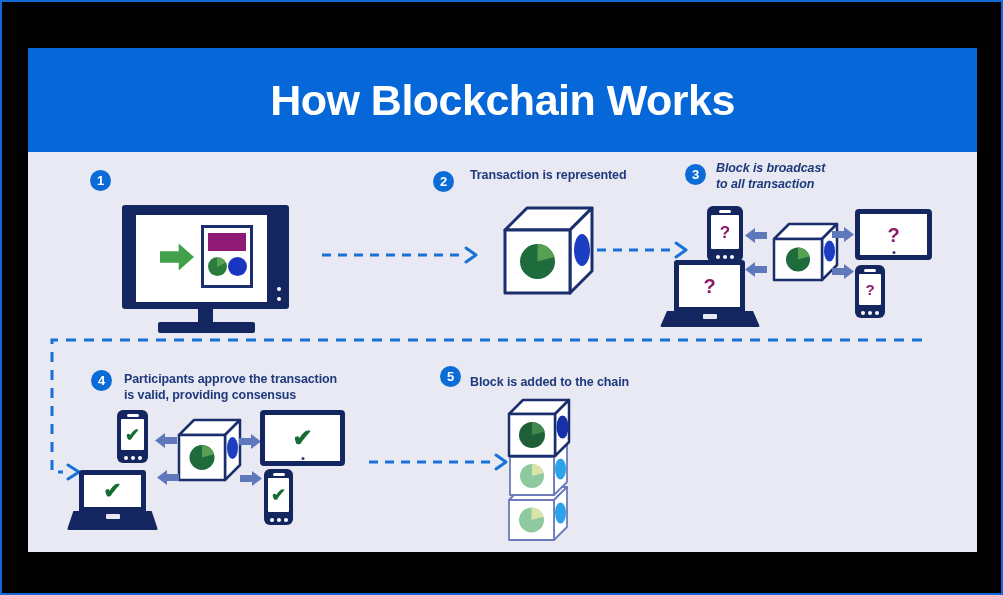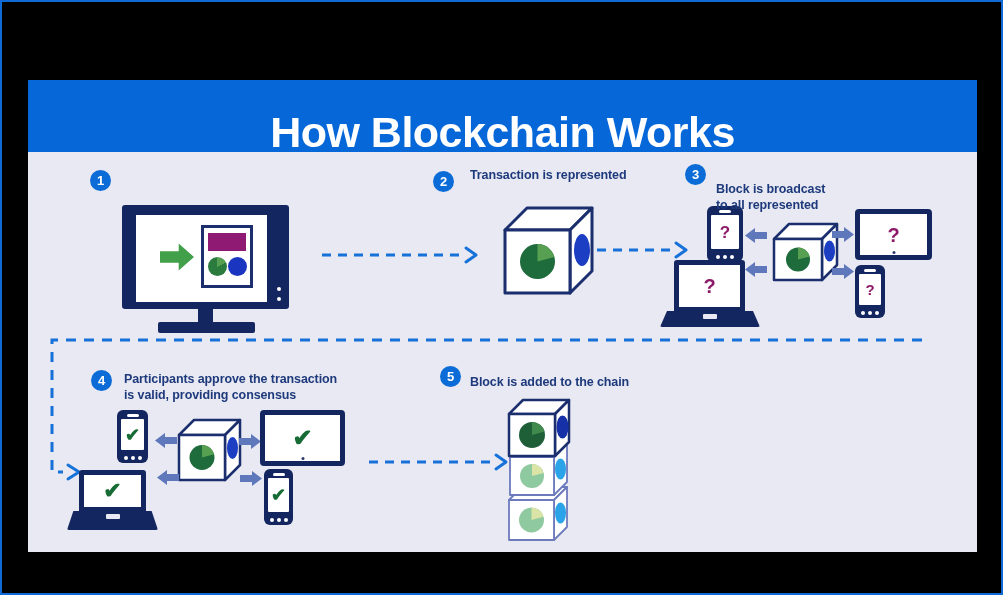--- a/index.html
+++ b/index.html
@@ -1,20 +1,20 @@
 <!DOCTYPE html>
 <html><head>
 <meta charset="utf-8">
 <style>
   html,body{margin:0;padding:0;background:#000;}
   .stage{position:relative;width:1003px;height:595px;background:#000;
          box-sizing:border-box;border:2px solid #0f6ad6;overflow:hidden;
          font-family:"Liberation Sans",sans-serif;}
   .header{position:absolute;left:26px;top:46px;width:949px;height:104px;
-          background:#0667d8;display:flex;align-items:center;justify-content:center;margin-top:32px;}
+          background:#0667d8;display:flex;align-items:center;justify-content:center;}
   .title{color:#ffffff;font-size:43px;font-weight:bold;letter-spacing:-0.5px;}
   .canvas{position:absolute;left:26px;top:150px;width:949px;height:400px;
           background:#e8e9f2;overflow:hidden;}
   .layer{position:absolute;left:0;top:0;}
   .badge{position:absolute;width:21px;height:21px;border-radius:50%;background:#0b6cd8;
          color:#fff;font-size:13px;font-weight:bold;display:flex;align-items:center;
          justify-content:center;z-index:3;}
   .step-label{position:absolute;color:#1e3a7c;font-size:12.5px;font-weight:bold;
               line-height:16px;letter-spacing:-0.1px;z-index:3;}
   
@@ -156,23 +156,23 @@
 
     <div class="badge" style="left:62px;top:18px;">1</div>
     <div class="badge" style="left:405px;top:19px;">2</div>
     <div class="badge" style="left:657px;top:12px;">3</div>
     <div class="badge" style="left:63px;top:218px;">4</div>
     <div class="badge" style="left:412px;top:214px;">5</div>
 
     <div class="step-label" style="left:442px;top:15px;">
       <div>Transaction is represented</div>
     </div>
-    <div class="step-label" style="left:688px;top:29px;">
+    <div class="step-label" style="left:688px;top:8px;font-style:italic;">
       <div>Block is broadcast</div>
-      <div>to all represented</div>
+      <div>to all transaction</div>
     </div>
     <div class="step-label" style="left:96px;top:219px;">
       <div>Participants approve the transaction</div>
       <div>is valid, providing consensus</div>
     </div>
     <div class="step-label" style="left:442px;top:222px;">
       <div>Block is added to the chain</div>
     </div>
 
     <div class="mon1">

